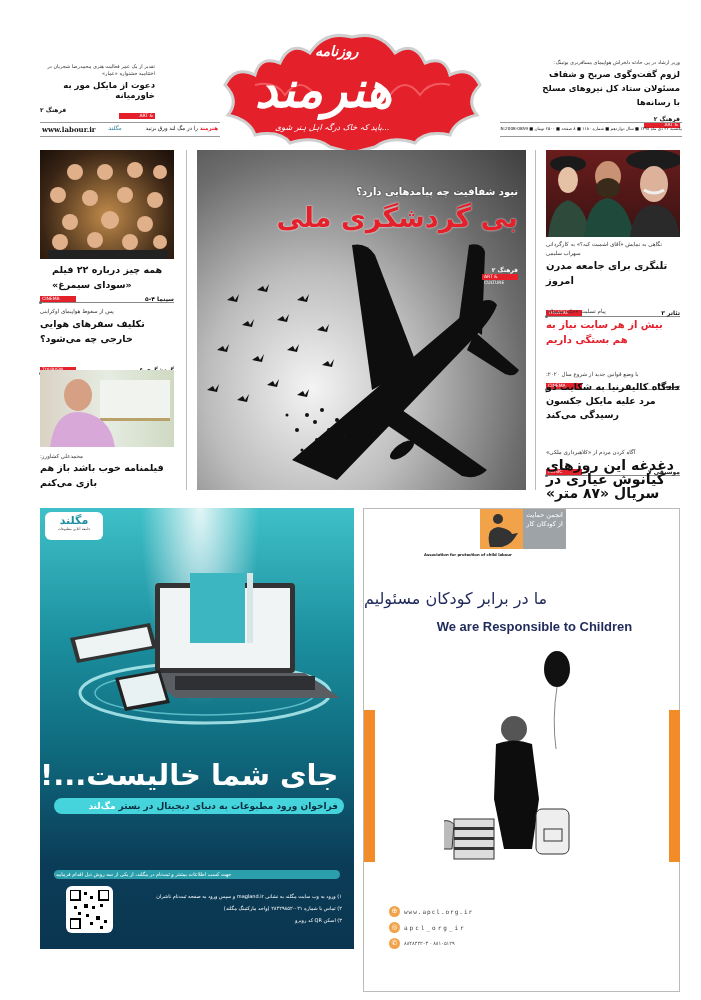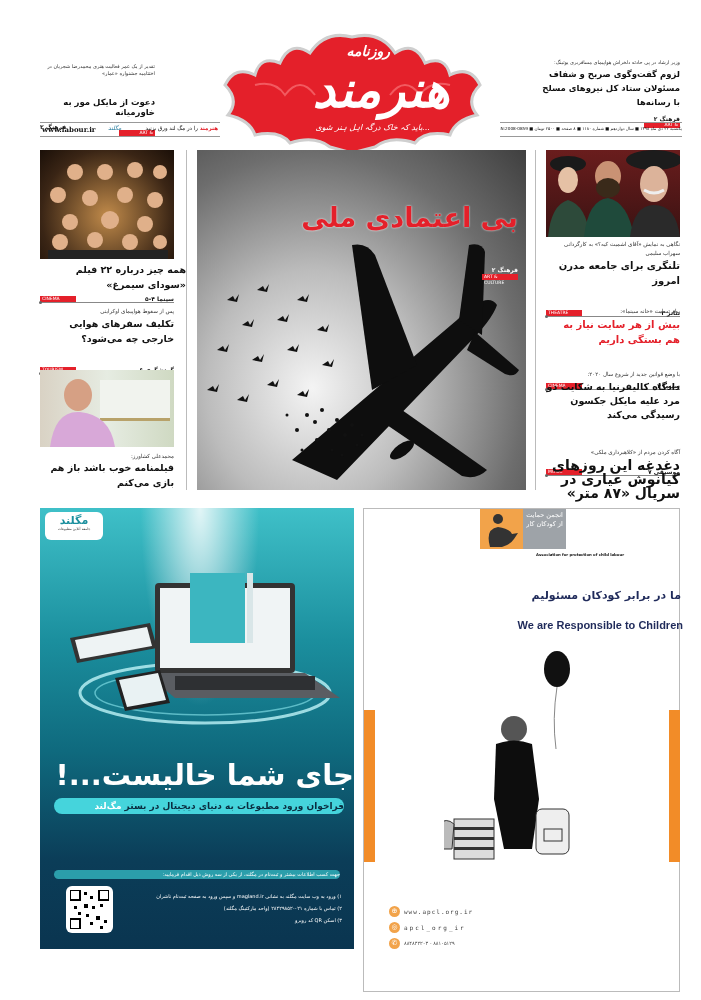--- a/index.html
+++ b/index.html
@@ -1,19 +1,19 @@
 <!DOCTYPE html>
 <html><head>
 <meta charset="utf-8">
 <style>
 *{box-sizing:border-box;margin:0;padding:0}
 body{width:701px;height:1000px;background:#fff;font-family:"DejaVu Sans",sans-serif;position:relative;overflow:hidden;color:#111}
 .abs{position:absolute}
 .rtl{direction:rtl;text-align:right}
-.ctr{text-align:right;direction:rtl}
+.ctr{text-align:left;direction:rtl}
 .kicker{font-size:6px;color:#333;line-height:9px}
 .hl{font-weight:bold;color:#111}
 .tag-row{display:flex;align-items:center;direction:rtl;height:8px;border-bottom:1px solid #888;position:relative}
 .tag-fa{font-size:6px;font-weight:bold;padding-left:4px}
 .tag-en{background:#e4202a;color:#fff;font-size:4.5px;padding:0 2px;height:6px;line-height:6px;width:36px;text-align:left;margin-right:auto}
 .tag-dot{position:absolute;left:-1px;bottom:-2px;width:3px;height:3px;background:#666;border-radius:50%}
 .photo{overflow:hidden}
 .vline{position:absolute;width:1px;background:#bbb}
 </style>
 </head>
@@ -24,21 +24,21 @@
     <path d="M10 60 Q20 40 40 50 Q45 30 65 38 Q75 15 95 28 Q110 5 137 12 Q165 5 180 28 Q200 15 210 38 Q230 30 235 50 Q255 40 265 60 Q250 75 262 90 Q240 95 235 110 Q210 105 200 118 Q175 110 160 122 L137 128 L115 122 Q100 110 75 118 Q65 105 40 110 Q35 95 13 90 Q25 75 10 60 Z" fill="#e4202a" stroke="#cfcfcf" stroke-width="3"></path>
     <path d="M40 60 Q60 55 70 70 Q85 50 100 70 M175 70 Q190 50 205 70 Q215 55 235 60" stroke="#f25a60" stroke-width="2" fill="none"></path>
   </svg>
   <div class="abs ctr" style="left:100px;top:18px;width:75px;font-size:14px;font-weight:bold;color:#fff;font-style:italic">روزنامه</div>
   <div class="abs ctr" style="left:40px;top:35px;width:195px;font-size:50px;font-weight:bold;color:#fff;font-family:'DejaVu Serif',serif;font-style:italic;line-height:60px">هنرمند</div>
   <div class="abs ctr" style="left:60px;top:98px;width:155px;font-size:8px;color:#fff;font-style:italic">...باید کہ خاک درگہ اہل ہنر شوی</div>
 </div>
 
 <div class="abs rtl" style="left:40px;top:63px;width:115px">
   <div class="kicker" style="font-size:5px;line-height:7px">تقدیر از یک عمر فعالیت هنری محمدرضا شجریان در اختتامیه جشنواره «عمار»</div>
-  <div class="hl" style="font-size:8.5px;margin-top:20px">دعوت از مایکل مور به خاورمیانه</div>
+  <div class="hl" style="font-size:8.5px;margin-top:3px">دعوت از مایکل مور به خاورمیانه</div>
   <div style="font-size:6px;font-weight:bold;text-align:left;direction:rtl;margin-top:6px;width:115px">فرهنگ ۲</div>
   <div style="background:#e4202a;color:#fff;font-size:4.5px;width:36px;padding:0 2px;direction:ltr;height:6px;line-height:6px">ART &amp; CULTURE</div>
 </div>
 
 <div class="abs rtl" style="left:538px;top:58px;width:142px">
   <div class="kicker" style="font-size:5px">وزیر ارشاد در پی حادثه دلخراش هواپیمای مسافربری یوتینگ:</div>
   <div class="hl" style="font-size:8.5px;line-height:14px">لزوم گفت‌وگوی صریح و شفاف مسئولان ستاد کل نیروهای مسلح با رسانه‌ها</div>
   <div style="font-size:6px;font-weight:bold;margin-top:6px">فرهنگ ۲</div>
   <div style="background:#e4202a;color:#fff;font-size:4.5px;width:36px;padding:0 2px;direction:ltr;height:6px;line-height:6px;margin-right:0;margin-left:auto">ART &amp; CULTURE</div>
 </div>
@@ -140,21 +140,22 @@
         <circle cx="120" cy="290" r="2"></circle>
         <circle cx="100" cy="280" r="2"></circle>
       <circle cx="135" cy="300" r="1.5"></circle>
         <circle cx="145" cy="305" r="1.5"></circle>
         <circle cx="160" cy="295" r="1.5"></circle>
       <circle cx="90" cy="265" r="1.5"></circle>
         <circle cx="105" cy="300" r="1.5"></circle>
         <circle cx="165" cy="285" r="1.5"></circle>
     </g>
   </svg>
-  <div class="abs rtl" style="right:8px;top:52px;width:320px;font-size:27px;font-weight:bold;color:#e4202a;text-shadow:0 0 2px #fff">بی اعتمادی ملی</div>
+  <div class="abs rtl" style="right:8px;top:36px;width:300px;font-size:10px;font-weight:bold;color:#fff;text-shadow:0 0 2px #333">نبود شفافیت چه پیامدهایی دارد؟</div>
+  <div class="abs rtl" style="right:8px;top:52px;width:320px;font-size:27px;font-weight:bold;color:#e4202a;text-shadow:0 0 2px #fff">بی گردشگری ملی</div>
   <div class="abs rtl" style="right:8px;top:116px;font-size:6px;font-weight:bold;color:#fff">فرهنگ ۲</div>
   <div class="abs" style="right:8px;top:124px;background:#e4202a;color:#fff;font-size:4.5px;width:36px;padding:0 2px;height:6px;line-height:6px">ART &amp; CULTURE</div>
 </div>
 
 <div class="vline" style="left:535px;top:150px;height:340px"></div>
 
 <div class="abs photo" style="left:546px;top:150px;width:134px;height:87px;background:linear-gradient(180deg,#6a1d1d 0%,#3a1212 100%)">
   <svg width="134" height="87">
     <ellipse cx="22" cy="14" rx="18" ry="8" fill="#1a1a1a"></ellipse>
     <ellipse cx="22" cy="30" rx="10" ry="13" fill="#e5c1a5"></ellipse>
@@ -207,21 +208,21 @@
     <rect x="125" y="5" width="55" height="70" fill="#3cb6c0"></rect>
     <rect x="182" y="5" width="6" height="70" fill="#d9e6e8"></rect>
     <path d="M80 105 L240 105 L275 130 L110 130 Z" fill="#5a5d62"></path>
     <rect x="110" y="108" width="140" height="14" fill="#2e3033"></rect>
     <path d="M5 70 L85 55 L92 80 L12 95 Z" fill="#333"></path>
     <path d="M10 72 L82 59 L87 78 L15 91 Z" fill="#eef3f4"></path>
     <path d="M50 110 L95 102 L105 135 L60 143 Z" fill="#222"></path>
     <path d="M54 112 L93 105 L101 132 L62 139 Z" fill="#e9f2f3"></path>
   </svg>
   <div class="abs ctr" style="left:0;top:250px;width:314px;font-size:29px;font-weight:bold;color:#fff">جای شما خالیست...!</div>
-  <div class="abs rtl" style="left:14px;top:290px;width:290px;height:16px;background:#45d4dc;border-radius:8px;padding:0 0;font-size:9px;font-weight:bold;line-height:16px;color:#0a2d40">
+  <div class="abs rtl" style="left:14px;top:290px;width:290px;height:16px;background:#45d4dc;border-radius:8px;padding:0 6px;font-size:9px;font-weight:bold;line-height:16px;color:#0a2d40">
     <span>فراخوان ورود مطبوعات به دنیای دیجیتال در بستر</span>
     <span style="color:#fff">مگ‌لند</span>
   </div>
   <div class="abs ctr" style="left:14px;top:362px;width:286px;height:9px;background:#2b9eab;border-radius:5px;font-size:5px;line-height:9px;color:#fff">جهت کسب اطلاعات بیشتر و ثبت‌نام در مگلند، از یکی از سه روش ذیل اقدام فرمایید:</div>
   <div class="abs" style="left:26px;top:378px;width:47px;height:47px;background:#fff;border-radius:6px;padding:4px">
     <svg width="39" height="39">
       <rect x="0" y="0" width="10" height="10" fill="none" stroke="#000" stroke-width="2"></rect>
         <rect x="29" y="0" width="10" height="10" fill="none" stroke="#000" stroke-width="2"></rect>
         <rect x="0" y="29" width="10" height="10" fill="none" stroke="#000" stroke-width="2"></rect>
       <g fill="#000">
@@ -251,22 +252,22 @@
   <div class="abs" style="left:116px;top:0;width:86px;height:40px;display:flex">
     <div style="width:43px;height:40px;background:#f2a34a;position:relative">
       <svg width="43" height="40">
           <circle cx="18" cy="10" r="5" fill="#333"></circle>
           <path d="M10 38 Q5 20 18 18 Q30 20 32 25 L38 24 L34 30 Q30 36 22 38 Z" fill="#333"></path>
         </svg>
     </div>
     <div style="width:43px;height:40px;background:#9ea3a8;color:#fff;font-size:6.5px;line-height:9px;direction:rtl;text-align:center;padding-top:2px">انجمن حمایت از کودکان کار</div>
   </div>
   <div class="abs ctr" style="left:60px;top:43px;width:200px;font-size:3.8px;font-weight:bold;direction:ltr">Association for protection of child labour</div>
-  <div class="abs ctr" style="left:0;top:80px;width:317px;font-size:11px;font-weight:bold;color:#1f2a5a">ما در برابر کودکان مسئولیم</div>
-  <div class="abs" style="left:2px;top:110px;width:317px;text-align:right;font-size:11px;font-weight:bold;color:#1f2a5a;font-family:'Liberation Sans',sans-serif">We are Responsible to Children</div>
+  <div class="abs ctr" style="left:0;top:80px;width:317px;font-size:16px;font-weight:normal;color:#1f2a5a">ما در برابر کودکان مسئولیم</div>
+  <div class="abs" style="left:12px;top:110px;width:317px;text-align:center;font-size:13px;font-weight:bold;color:#1f2a5a;font-family:'Liberation Sans',sans-serif">We are Responsible to Children</div>
   <div class="abs" style="left:0;top:201px;width:11px;height:152px;background:#f28c28"></div>
   <div class="abs" style="left:305px;top:201px;width:11px;height:152px;background:#f28c28"></div>
   <svg class="abs" style="left:80px;top:140px" width="160" height="215">
     <ellipse cx="113" cy="20" rx="13" ry="18" fill="#111"></ellipse>
     <path d="M113 38 Q108 70 112 100" stroke="#888" stroke-width="1" fill="none"></path>
     <circle cx="70" cy="80" r="13" fill="#555"></circle>
     <path d="M52 95 Q70 88 88 95 L95 150 L88 200 L60 200 L50 150 Z" fill="#0d0d0d"></path>
     <rect x="10" y="170" width="40" height="40" fill="#ddd" stroke="#333"></rect>
     <rect x="10" y="178" width="40" height="3" fill="#333"></rect>
       <rect x="10" y="188" width="40" height="3" fill="#333"></rect>

